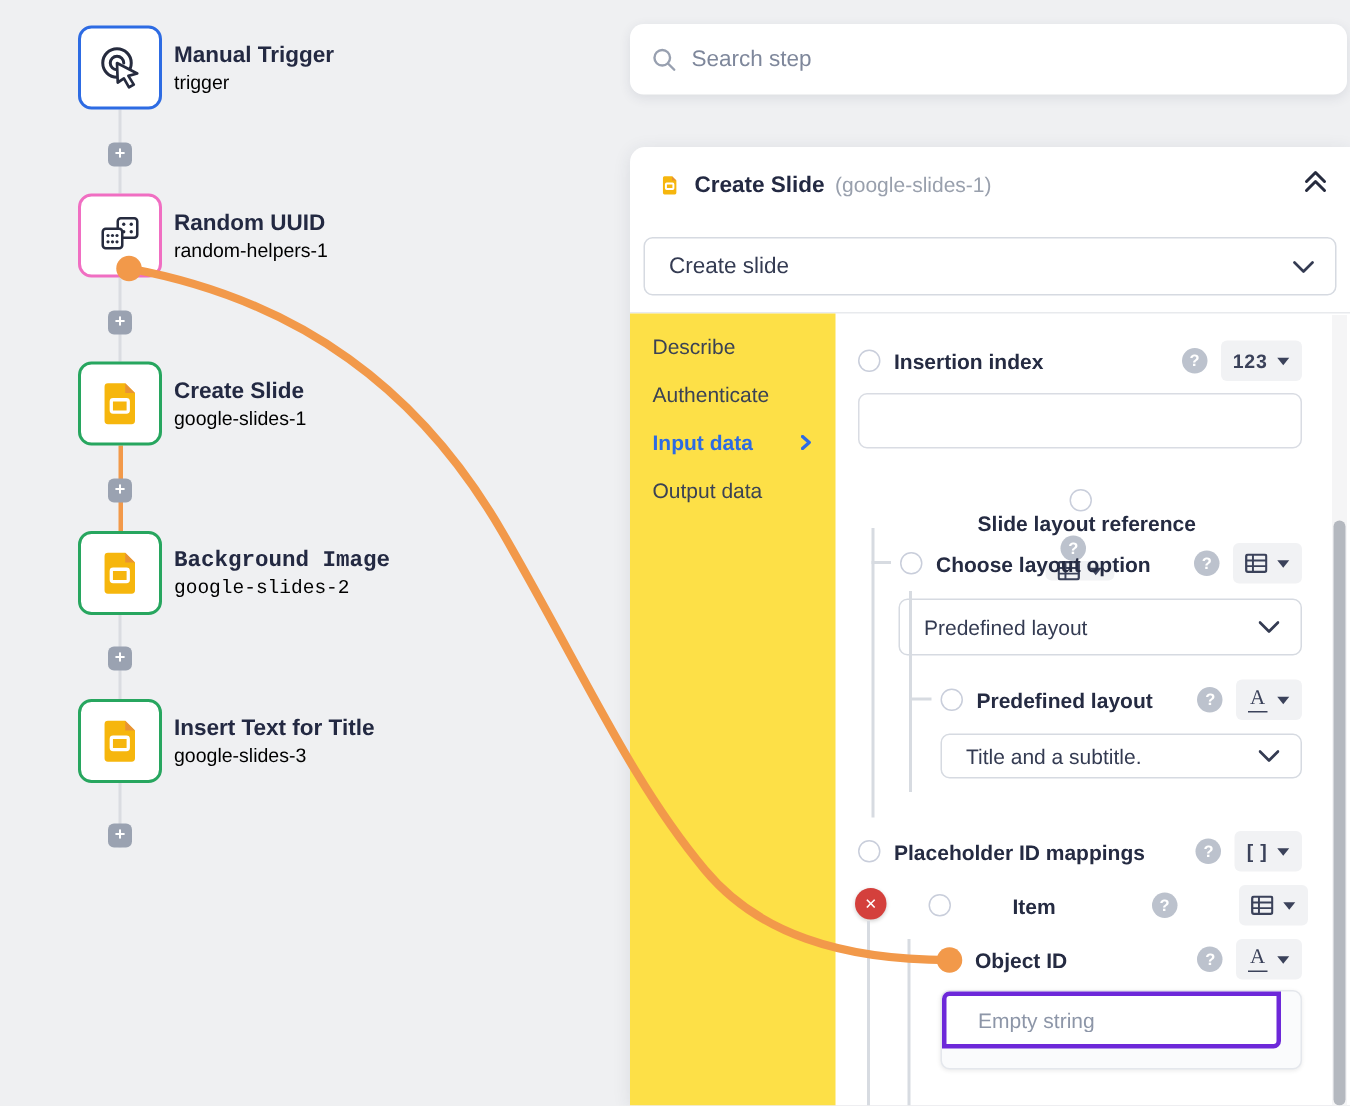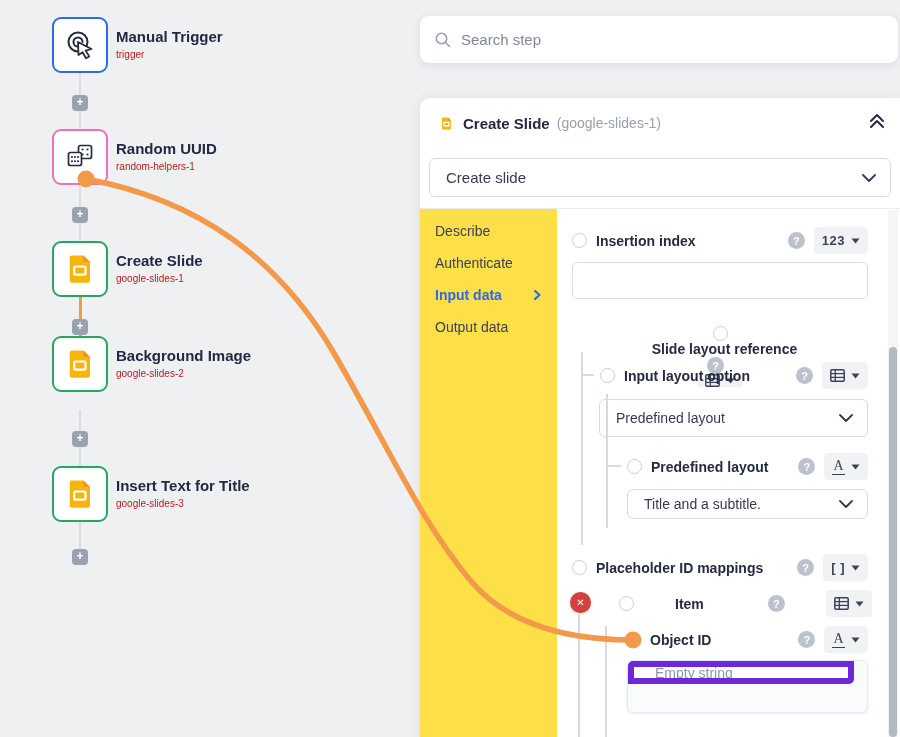--- a/index.html
+++ b/index.html
@@ -11,21 +11,21 @@
   .connector { position:absolute; left:79px; width:2px; background:#dadce1; }
   .connector.orange { left:78.5px; width:3px; background:#f2994a; }
   .plus-btn { position:absolute; left:72px; width:16px; height:16px; background:#9aa2b1;
               border-radius:4px; color:#fff; font-size:12px; font-weight:bold;
               line-height:15px; text-align:center; cursor:pointer; z-index:5; }
   .node { position:absolute; left:52px; height:56px; width:330px; display:flex; align-items:center; z-index:4; }
   .nbox { width:56px; height:56px; background:#fff; border:2px solid #2d6be3; border-radius:9px;
           display:flex; align-items:center; justify-content:center; flex:0 0 56px; cursor:pointer; }
   .ntext { margin-left:8px; display:flex; flex-direction:column; justify-content:center; }
   .ntitle { font-size:15px; font-weight:700; color:#232942; line-height:19px; }
-  .nsub { font-size:10px; color:#b91c1c; line-height:18px; }
+  .nsub { font-size:13px; color:#000000; line-height:18px; }
 
   
   .search-bar { position:absolute; left:420px; top:16px; width:478px; height:47px; background:#fff;
                 border-radius:9px; box-shadow:0 2px 8px rgba(40,50,80,.10); display:flex;
                 align-items:center; padding:0 14px; z-index:10; }
   .search-bar input { border:none; outline:none; flex:1; font-size:15px; color:#3b4254;
                       font-family:"Liberation Sans",sans-serif; margin-left:9px; background:transparent; }
   .search-bar input::placeholder { color:#7e879b; opacity:1; }
 
   
@@ -69,22 +69,22 @@
             font-family:"Liberation Sans",sans-serif; }
   .tree-v { position:absolute; width:1.5px; background:#d7dbe1; }
   .tree-h { position:absolute; height:1.5px; background:#d7dbe1; }
   .del-btn { position:absolute; width:21px; height:21px; border-radius:50%; background:#d4403c;
              color:#fff; font-size:10px; display:flex; align-items:center; justify-content:center;
              cursor:pointer; box-shadow:0 1px 3px rgba(0,0,0,.2); }
   .conn-dot-inline { width:16px; height:16px; border-radius:50%; background:#f2994a; flex:0 0 16px; }
 
   .empty-wrap { position:absolute; left:207px; top:562px; width:241px; height:53px; background:#fafbfc;
                 border:1px solid #e4e7ec; border-radius:6px; box-shadow:0 1px 3px rgba(0,0,0,.08); }
-  .empty-wrap input { position:absolute; left:0px; top:0px; width:226px; height:23px; background:#fff;
-                      border:6px solid #6d28d9; border-radius:5px 0 5px 0; padding-left:21px; font-size:14px;
+  .empty-wrap input { position:absolute; left:0px; top:0px; width:226px; height:38px; background:#fff;
+                      border:3px solid #6d28d9; border-radius:5px 0 5px 0; padding-left:21px; font-size:14px;
                       outline:none; font-family:"Liberation Sans",sans-serif; color:#343b52; }
   .empty-wrap input::placeholder { color:#8d96a8; opacity:1; }
 
   .scroll-track { position:absolute; left:468px; top:112px; width:10px; height:527px; background:#f5f5f6; }
   .scroll-thumb { position:absolute; left:469px; top:249px; width:8px; height:390px; background:#b4b8bf;
                   border-radius:4px; cursor:pointer; }
 
   
   #overlay { position:absolute; left:0; top:0; width:900px; height:737px; z-index:60; pointer-events:none; }
 </style>
@@ -149,21 +149,21 @@
         <path d="M20.5 3.5 L27 10 h-6.5 Z" fill="#e89334"></path>
         <rect x="11.2" y="14.5" width="11.3" height="8.2" rx="1.2" fill="none" stroke="#fff" stroke-width="2.2"></rect>
       </svg>
     </div>
     <div class="ntext">
       <span class="ntitle">Create Slide</span>
       <span class="nsub">google-slides-1</span>
     </div>
   </div>
 
-  <div class="node" style="top:336px;">
+  <div class="node" style="top:354px;font-family:Liberation Mono, monospace;">
     <div class="nbox" style="border-color:#27a65f;">
       <svg width="34" height="34" viewBox="0 0 34 34">
         <path d="M9 3.5 h11.5 L27 10 v18.5 a2.3 2.3 0 0 1 -2.3 2.3 H9 a2.3 2.3 0 0 1 -2.3 -2.3 V5.8 A2.3 2.3 0 0 1 9 3.5 Z" fill="#f6b60d"></path>
         <path d="M20.5 3.5 L27 10 h-6.5 Z" fill="#e89334"></path>
         <rect x="11.2" y="14.5" width="11.3" height="8.2" rx="1.2" fill="none" stroke="#fff" stroke-width="2.2"></rect>
       </svg>
     </div>
     <div class="ntext">
       <span class="ntitle">Background Image</span>
       <span class="nsub">google-slides-2</span>
@@ -268,21 +268,21 @@
             <path d="M0.5 0.5 L8.5 0.5 L4.5 5.5 Z" fill="#3b425a"></path>
           </svg>
       </span>
     </div>
 
     <div class="tree-v" style="left:161px;top:254px;height:193px;"></div>
     <div class="tree-h" style="left:161px;top:276px;width:13px;"></div>
 
     <div class="frow" style="left:180px;top:264px;width:268px;">
       <span class="radio"></span>
-      <span class="flabel">Input layout option</span>
+      <span class="flabel">Choose layout option</span>
       <span class="spacer"></span>
       <span class="help">?</span>
       <span class="chip">
         <svg width="15" height="13" viewBox="0 0 15 13">
           <rect x="0.8" y="0.8" width="13.4" height="11.4" rx="1.2" fill="none" stroke="#3b425a" stroke-width="1.5"></rect>
           <line x1="5.3" y1="0.8" x2="5.3" y2="12.2" stroke="#3b425a" stroke-width="1.3"></line>
           <line x1="0.8" y1="4.6" x2="14.2" y2="4.6" stroke="#3b425a" stroke-width="1.3"></line>
           <line x1="0.8" y1="8.4" x2="14.2" y2="8.4" stroke="#3b425a" stroke-width="1.3"></line>
         </svg>
         <svg width="9" height="6" viewBox="0 0 9 6">

